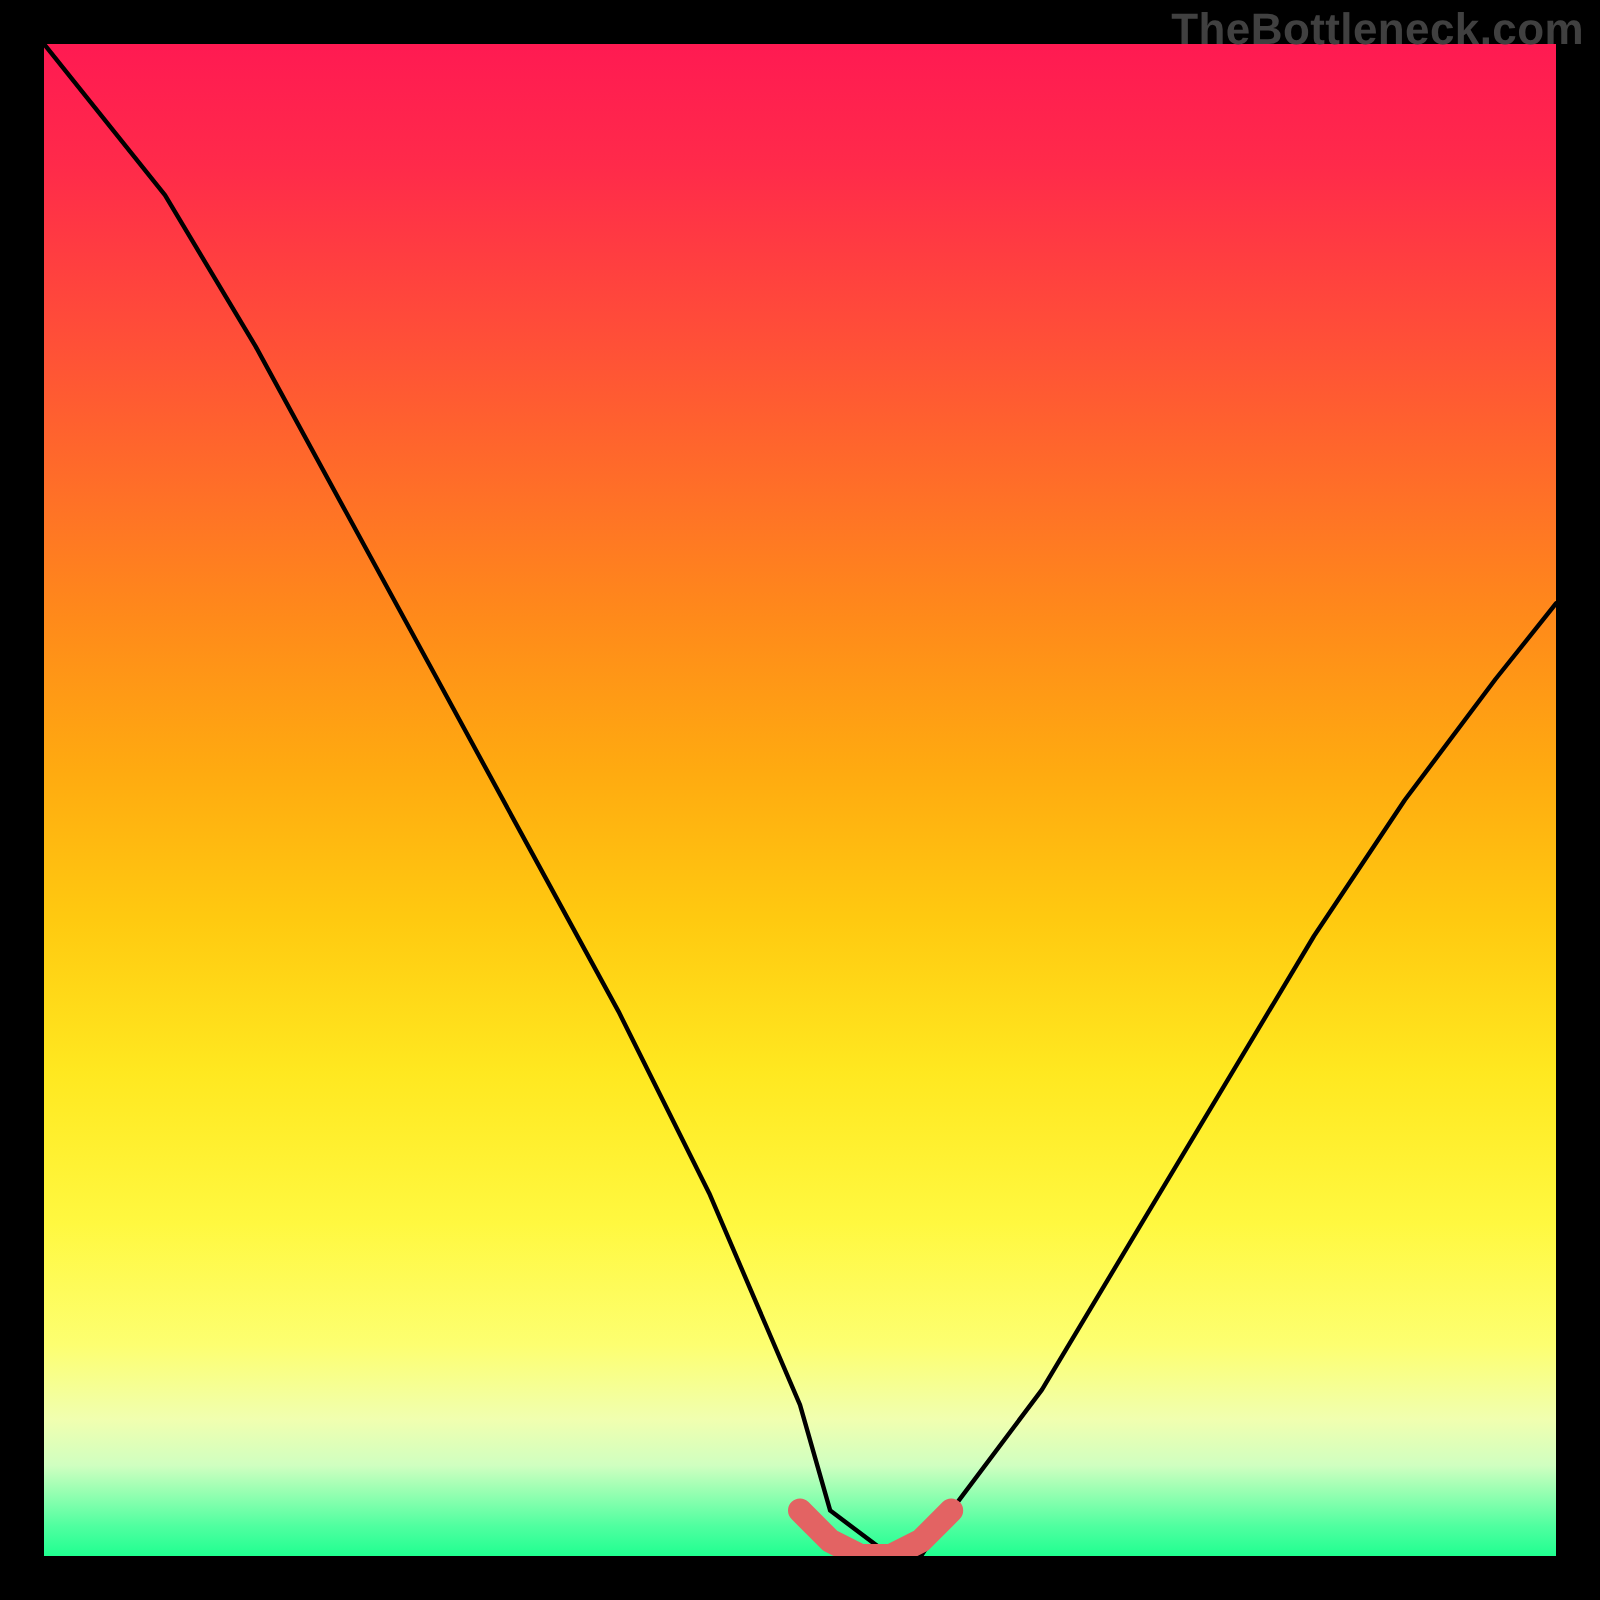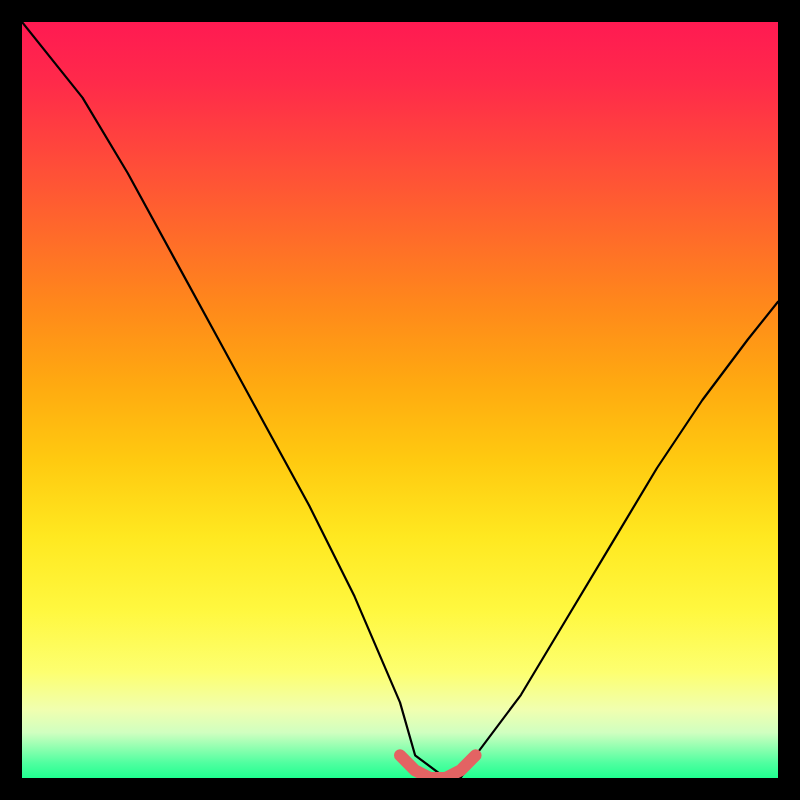--- a/index.html
+++ b/index.html
@@ -64,14 +64,15 @@
 
 <div class="frame">
 
   <div class="plot">
     <svg class="curve" viewBox="0 0 756 756" preserveAspectRatio="none">
       <path id="curve-path" fill="none" stroke="#000" stroke-width="2.2" stroke-linecap="round" stroke-linejoin="round" d="M0.0 0.0 L60.5 75.6 L105.8 151.2 L151.2 234.4 L196.6 317.5 L241.9 400.7 L287.3 483.8 L332.6 574.6 L378.0 680.4 L393.1 733.3 L423.4 756.0 L438.5 756.0 L453.6 733.3 L499.0 672.8 L544.3 597.2 L589.7 521.6 L635.0 446.0 L680.4 378.0 L725.8 317.5 L756.0 279.7 "></path>
       <path id="marker-path" fill="none" stroke="#e36363" stroke-width="12" stroke-linecap="round" stroke-linejoin="round" d="M378.0 733.3 L393.1 748.4 L408.2 756.0 L423.4 756.0 L438.5 748.4 L453.6 733.3 "></path>
     </svg>
   </div>
 
+  <div class="watermark">TheBottleneck.com</div>
 
 </div>
 
 </body></html>

